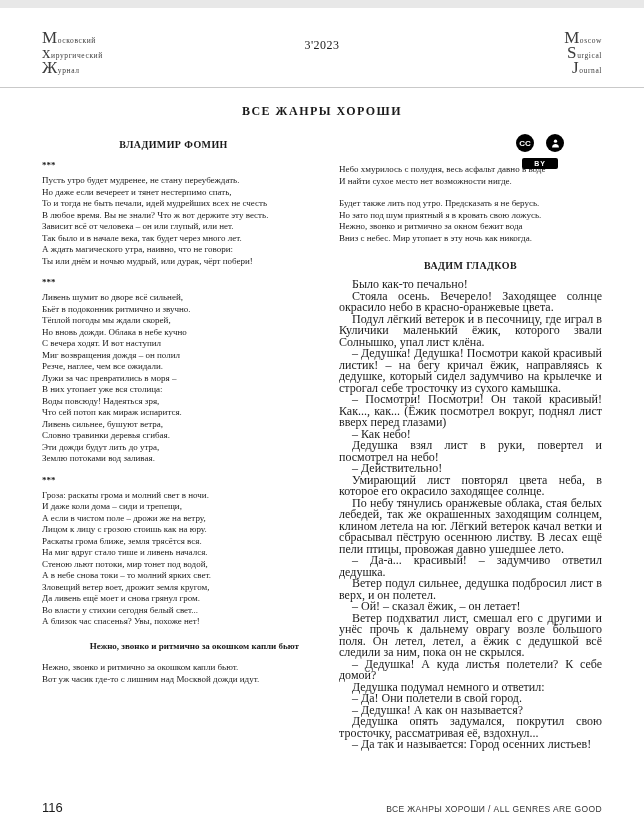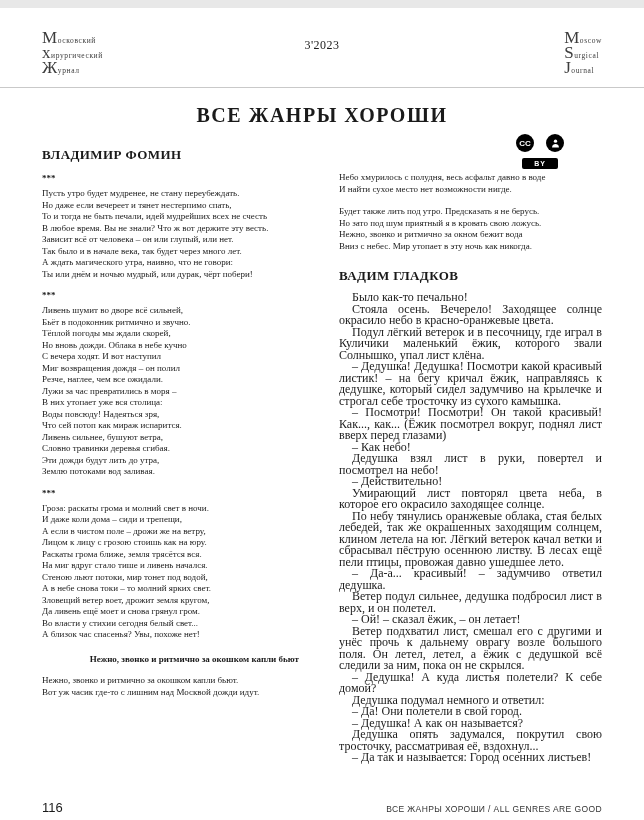--- a/index.html
+++ b/index.html
@@ -14,29 +14,29 @@
   }
   
   .header {
     display: flex;
     align-items: flex-start;
     padding: 24px 42px 10px 42px;
     border-bottom: 1px solid #c9c9c9;
   }
   .h-left { flex: 1; }
   .h-center { flex: 0 0 auto; font-size: 12px; padding-top: 6px; letter-spacing: 0.5px; }
-  .h-right { flex: 1; display: flex; justify-content: flex-end; }
+  .h-right { flex: 1; display: flex; justify-content: flex-end; text-align: right; }
   .logo { color: #3d3d3d; }
   .logo-line { font-size: 7.5px; line-height: 12px; letter-spacing: 0.6px; white-space: nowrap; }
   .logo-line::first-letter { font-size: 17px; }
   
   .title {
     margin: 16px 0 0 0;
     text-align: center;
-    font-size: 20px;
+    font-size: 12px;
     font-weight: bold;
     letter-spacing: 1.5px;
   }
   
   .cc-badge {
     position: absolute;
     top: 126px; right: 72px;
     width: 64px;
     text-align: center;
   }
@@ -64,23 +64,24 @@
   
   .columns {
     display: flex;
     gap: 34px;
     padding: 6px 42px 0 42px;
   }
   .col { flex: 1; min-width: 0; }
   .col-right { padding-top: 39px; }
   .author {
     margin: 14px 0 10px 0;
-    font-size: 13px;
+    font-size: 10px;
     font-weight: bold;
     letter-spacing: 0.4px;
+    text-align: center;
   }
   .author-right { margin: 16px 0 8px 0; }
   .marker { font-weight: bold; font-size: 9px; margin: 10px 0 5px 0; }
   .poem-line { font-size: 9px; line-height: 11.5px; white-space: nowrap; }
   .poem-gap { margin-top: 11px; }
   .poem-title {
     margin: 13px 6px 10px 6px;
     font-size: 9px;
     font-weight: bold;
     text-align: right;

